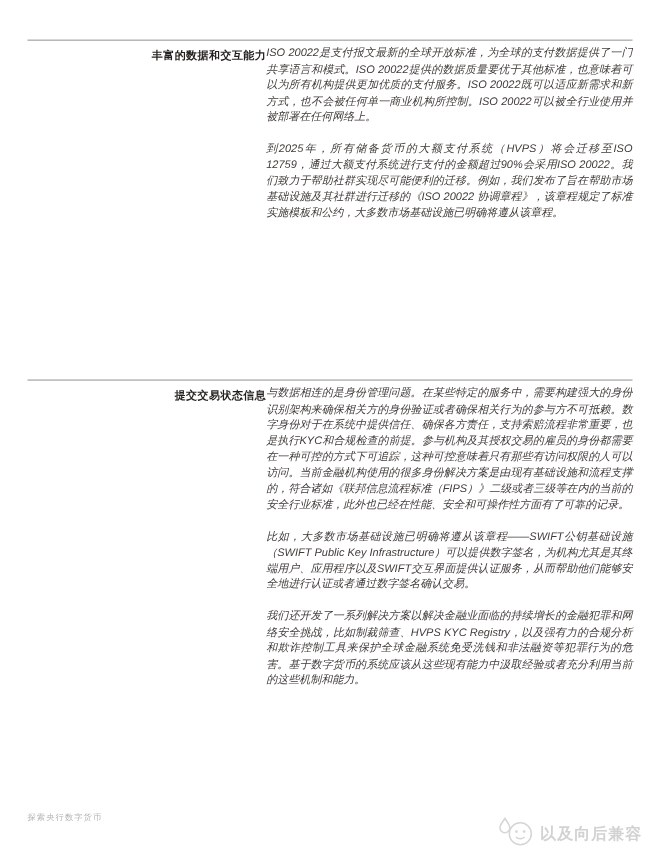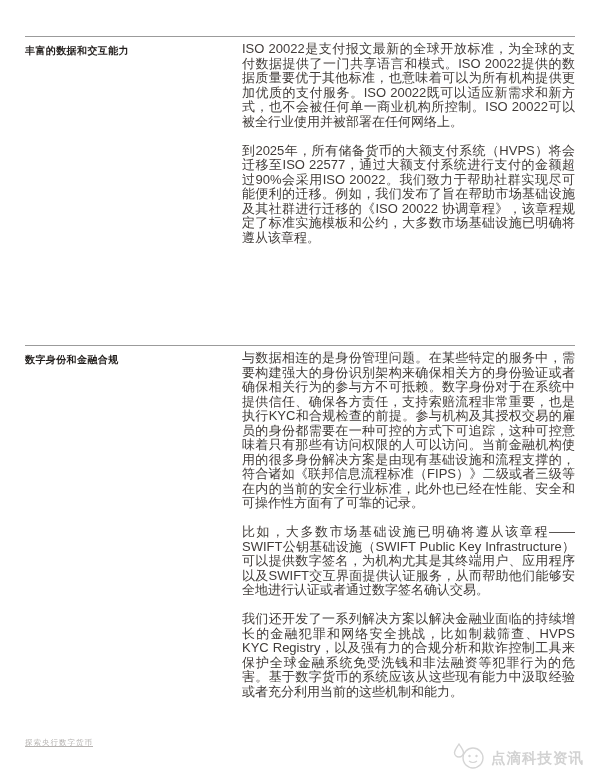--- a/index.html
+++ b/index.html
@@ -20,37 +20,37 @@
   .sec1 { top: 36px; }
   .sec2 { top: 345px; }
 
   .cols { display: flex; padding-top: 5px; }
   .col-left { width: 217px; flex: 0 0 217px; }
   .col-right { flex: 1; }
 
   h2.heading {
     margin: 0; padding-top: 2px;
     font-size: 10px; font-weight: bold;
-    color: #231f1d; letter-spacing: 0.4px;
+    color: #231f1d; letter-spacing: 0.4px; text-align: right;
   }
 
   .col-right p {
     margin: 0 0 14.5px 0;
-    font-size: 13px; line-height: 14.5px;
+    font-size: 10px; line-height: 14.5px;
     color: #403b38;
     text-align: justify;
+    font-style: italic;
   }
   .col-right p:last-child { margin-bottom: 0; }
 
   .footer-left {
     position: absolute;
     left: 25px; top: 738px;
     font-size: 7.5px; color: #b5b2b0;
     letter-spacing: 1px;
-    text-decoration: underline;
   }
 
   .watermark {
     position: absolute;
     right: 16px; top: 742px;
     display: flex; align-items: center; gap: 4px;
   }
   .watermark .wm-text {
     font-size: 14.5px; font-weight: bold;
     color: #d2d2d2; letter-spacing: 1px;
@@ -61,29 +61,29 @@
 
 <div class="page">
 
   <section class="content-section sec1">
     <div class="cols">
       <div class="col-left">
         <h2 class="heading">丰富的数据和交互能力</h2>
       </div>
       <div class="col-right">
         <p>ISO 20022是支付报文最新的全球开放标准，为全球的支付数据提供了一门共享语言和模式。ISO 20022提供的数据质量要优于其他标准，也意味着可以为所有机构提供更加优质的支付服务。ISO 20022既可以适应新需求和新方式，也不会被任何单一商业机构所控制。ISO 20022可以被全行业使用并被部署在任何网络上。</p>
-        <p>到2025年，所有储备货币的大额支付系统（HVPS）将会迁移至ISO 22577，通过大额支付系统进行支付的金额超过90%会采用ISO 20022。我们致力于帮助社群实现尽可能便利的迁移。例如，我们发布了旨在帮助市场基础设施及其社群进行迁移的《ISO 20022 协调章程》，该章程规定了标准实施模板和公约，大多数市场基础设施已明确将遵从该章程。</p>
+        <p>到2025年，所有储备货币的大额支付系统（HVPS）将会迁移至ISO 12759，通过大额支付系统进行支付的金额超过90%会采用ISO 20022。我们致力于帮助社群实现尽可能便利的迁移。例如，我们发布了旨在帮助市场基础设施及其社群进行迁移的《ISO 20022 协调章程》，该章程规定了标准实施模板和公约，大多数市场基础设施已明确将遵从该章程。</p>
       </div>
     </div>
   </section>
 
   <section class="content-section sec2">
     <div class="cols">
       <div class="col-left">
-        <h2 class="heading">数字身份和金融合规</h2>
+        <h2 class="heading">提交交易状态信息</h2>
       </div>
       <div class="col-right">
         <p>与数据相连的是身份管理问题。在某些特定的服务中，需要构建强大的身份识别架构来确保相关方的身份验证或者确保相关行为的参与方不可抵赖。数字身份对于在系统中提供信任、确保各方责任，支持索赔流程非常重要，也是执行KYC和合规检查的前提。参与机构及其授权交易的雇员的身份都需要在一种可控的方式下可追踪，这种可控意味着只有那些有访问权限的人可以访问。当前金融机构使用的很多身份解决方案是由现有基础设施和流程支撑的，符合诸如《联邦信息流程标准（FIPS）》二级或者三级等在内的当前的安全行业标准，此外也已经在性能、安全和可操作性方面有了可靠的记录。</p>
         <p>比如，大多数市场基础设施已明确将遵从该章程——SWIFT公钥基础设施（SWIFT Public Key Infrastructure）可以提供数字签名，为机构尤其是其终端用户、应用程序以及SWIFT交互界面提供认证服务，从而帮助他们能够安全地进行认证或者通过数字签名确认交易。</p>
         <p>我们还开发了一系列解决方案以解决金融业面临的持续增长的金融犯罪和网络安全挑战，比如制裁筛查、HVPS KYC Registry，以及强有力的合规分析和欺诈控制工具来保护全球金融系统免受洗钱和非法融资等犯罪行为的危害。基于数字货币的系统应该从这些现有能力中汲取经验或者充分利用当前的这些机制和能力。</p>
       </div>
     </div>
   </section>
 
   <div class="footer-left">探索央行数字货币</div>
@@ -91,16 +91,16 @@
   <div class="watermark">
     <span>
       <svg width="36" height="28" viewBox="0 0 36 28" fill="none" xmlns="http://www.w3.org/2000/svg">
         <path d="M8 2 C5.5 6 3.5 8 3.5 10.5 a4.5 4.5 0 0 0 9 0 C12.5 8 10.5 6 8 2 Z" stroke="#d5d5d5" stroke-width="1.4"></path>
         <circle cx="22" cy="16" r="10" stroke="#d5d5d5" stroke-width="1.4"></circle>
         <circle cx="18.5" cy="14" r="1.2" fill="#d5d5d5"></circle>
         <circle cx="25.5" cy="14" r="1.2" fill="#d5d5d5"></circle>
         <path d="M18 19 q4 3 8 0" stroke="#d5d5d5" stroke-width="1.2" fill="none"></path>
       </svg>
     </span>
-    <span class="wm-text">点滴科技资讯</span>
+    <span class="wm-text">以及向后兼容</span>
   </div>
 
 </div>
 
 </body></html>

